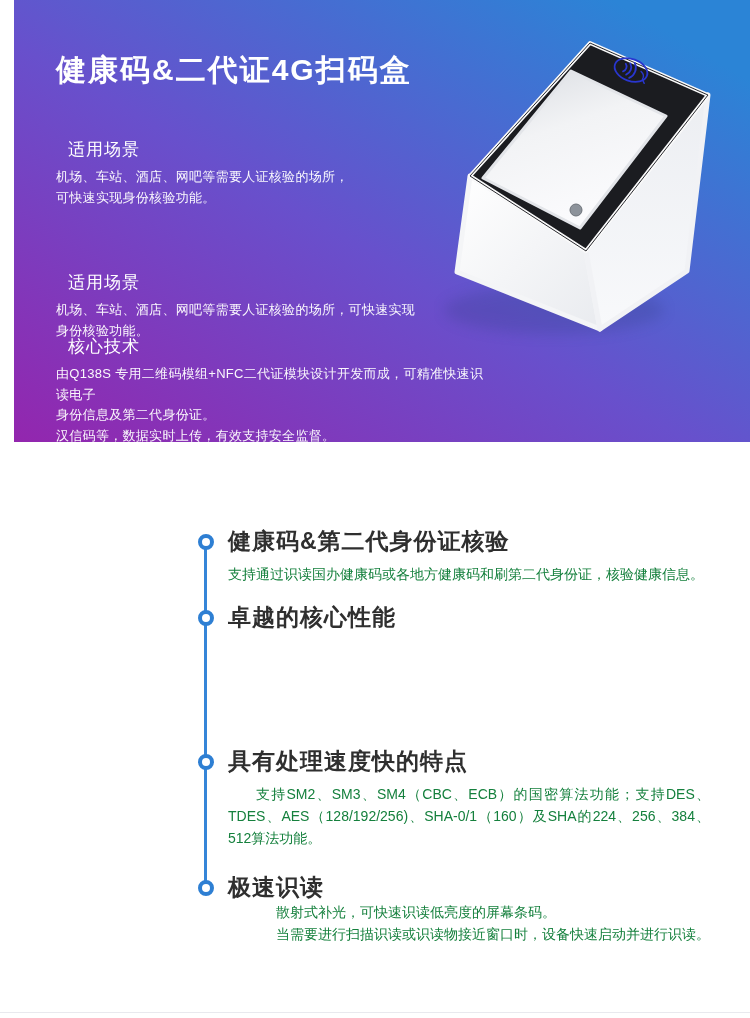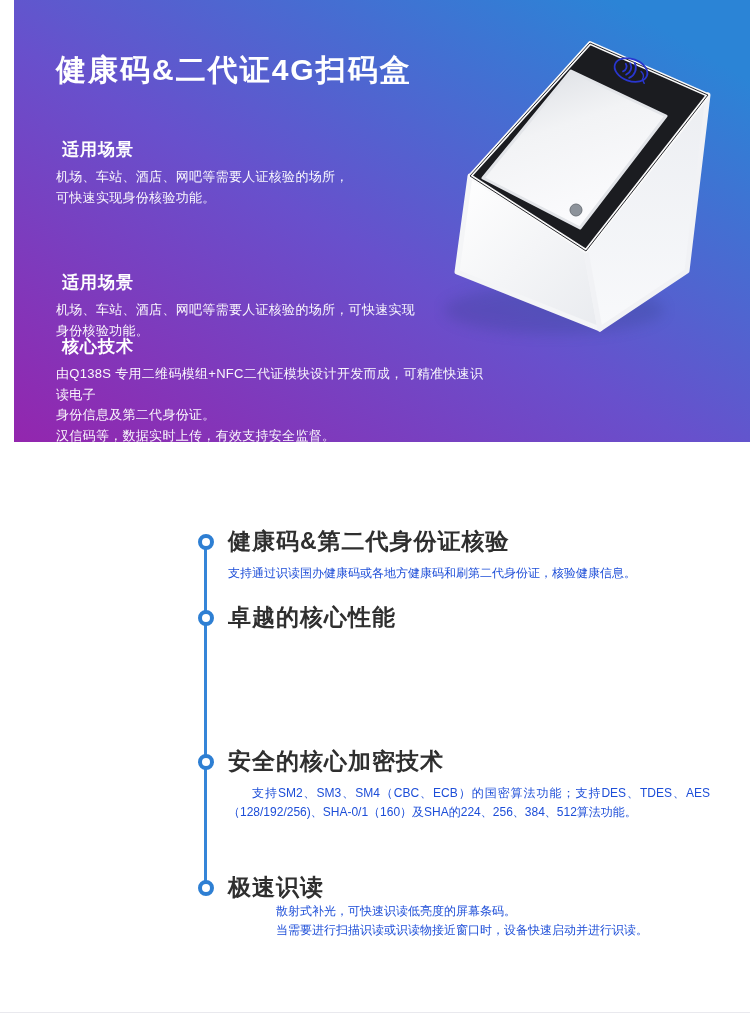--- a/index.html
+++ b/index.html
@@ -14,21 +14,21 @@
     background:linear-gradient(to top right,#9326ae 0%,#6850cc 45%,#2b84d6 90%);
     color:#ffffff;
   }
   .hero-title{
     position:absolute;left:42px;top:50px;
     font-size:30px;font-weight:bold;letter-spacing:2px;
     color:#ffffff;white-space:nowrap;
   }
   .hero-section{position:absolute;left:42px;width:430px;}
   .hero-heading{
-    font-size:17px;font-weight:bold;letter-spacing:1px;margin:0 0 6px 6px;
+    font-size:17px;font-weight:normal;letter-spacing:1px;margin:0 0 6px 12px;
     color:#ffffff;
   }
   .hero-body{
     font-size:13px;line-height:1.58;margin:0;color:rgba(255,255,255,.96);
     white-space:pre-line;letter-spacing:.3px;
   }
   .hs1{top:138px;} .hs2{top:206px;} .hs3{top:271px;} .hs4{top:335px;}
 
   .product-figure{position:absolute;left:420px;top:18px;width:330px;height:330px;}
 
@@ -45,21 +45,21 @@
     border:4.5px solid #2e7fd3;border-radius:50%;background:#ffffff;
   }
   .d1{top:92px;} .d2{top:168px;} .d3{top:312px;} .d4{top:438px;}
   .f-title{
     position:absolute;left:228px;margin:0;
     font-size:23px;font-weight:bold;color:#2f2f2f;letter-spacing:1px;white-space:nowrap;
   }
   .ft1{top:84px;} .ft2{top:160px;} .ft3{top:304px;} .ft4{top:430px;}
   .f-body{
     position:absolute;left:228px;width:482px;margin:0;
-    font-size:12px;line-height:1.56;color:#1d4ed8;
+    font-size:14px;line-height:1.56;color:#15803d;
     white-space:pre-line;text-align:justify;
   }
   .fb1{top:122px;}
   .fb2{top:198px;text-indent:2em;}
   .fb3{top:342px;text-indent:2em;}
   .fb4{top:460px;margin-left:48px;}
   .bottom-hairline{
     position:absolute;left:0;top:1012px;width:750px;height:1px;background:#e9e9ee;
   }
 </style>
@@ -139,21 +139,21 @@
   <div class="t-dot d1"></div>
   <div class="t-dot d2"></div>
   <div class="t-dot d3"></div>
   <div class="t-dot d4"></div>
 
   <h2 class="f-title ft1">健康码&amp;第二代身份证核验</h2>
   <p class="f-body fb1">支持通过识读国办健康码或各地方健康码和刷第二代身份证，核验健康信息。</p>
 
   <h2 class="f-title ft2">卓越的核心性能</h2>
 
-  <h2 class="f-title ft3">安全的核心加密技术</h2>
+  <h2 class="f-title ft3">具有处理速度快的特点</h2>
   <p class="f-body fb3">支持SM2、SM3、SM4（CBC、ECB）的国密算法功能；支持DES、TDES、AES（128/192/256)、SHA-0/1（160）及SHA的224、256、384、512算法功能。</p>
 
   <h2 class="f-title ft4">极速识读</h2>
   <p class="f-body fb4">散射式补光，可快速识读低亮度的屏幕条码。
 当需要进行扫描识读或识读物接近窗口时，设备快速启动并进行识读。</p>
 </div>
 
 <div class="bottom-hairline"></div>
 
 </body></html>

